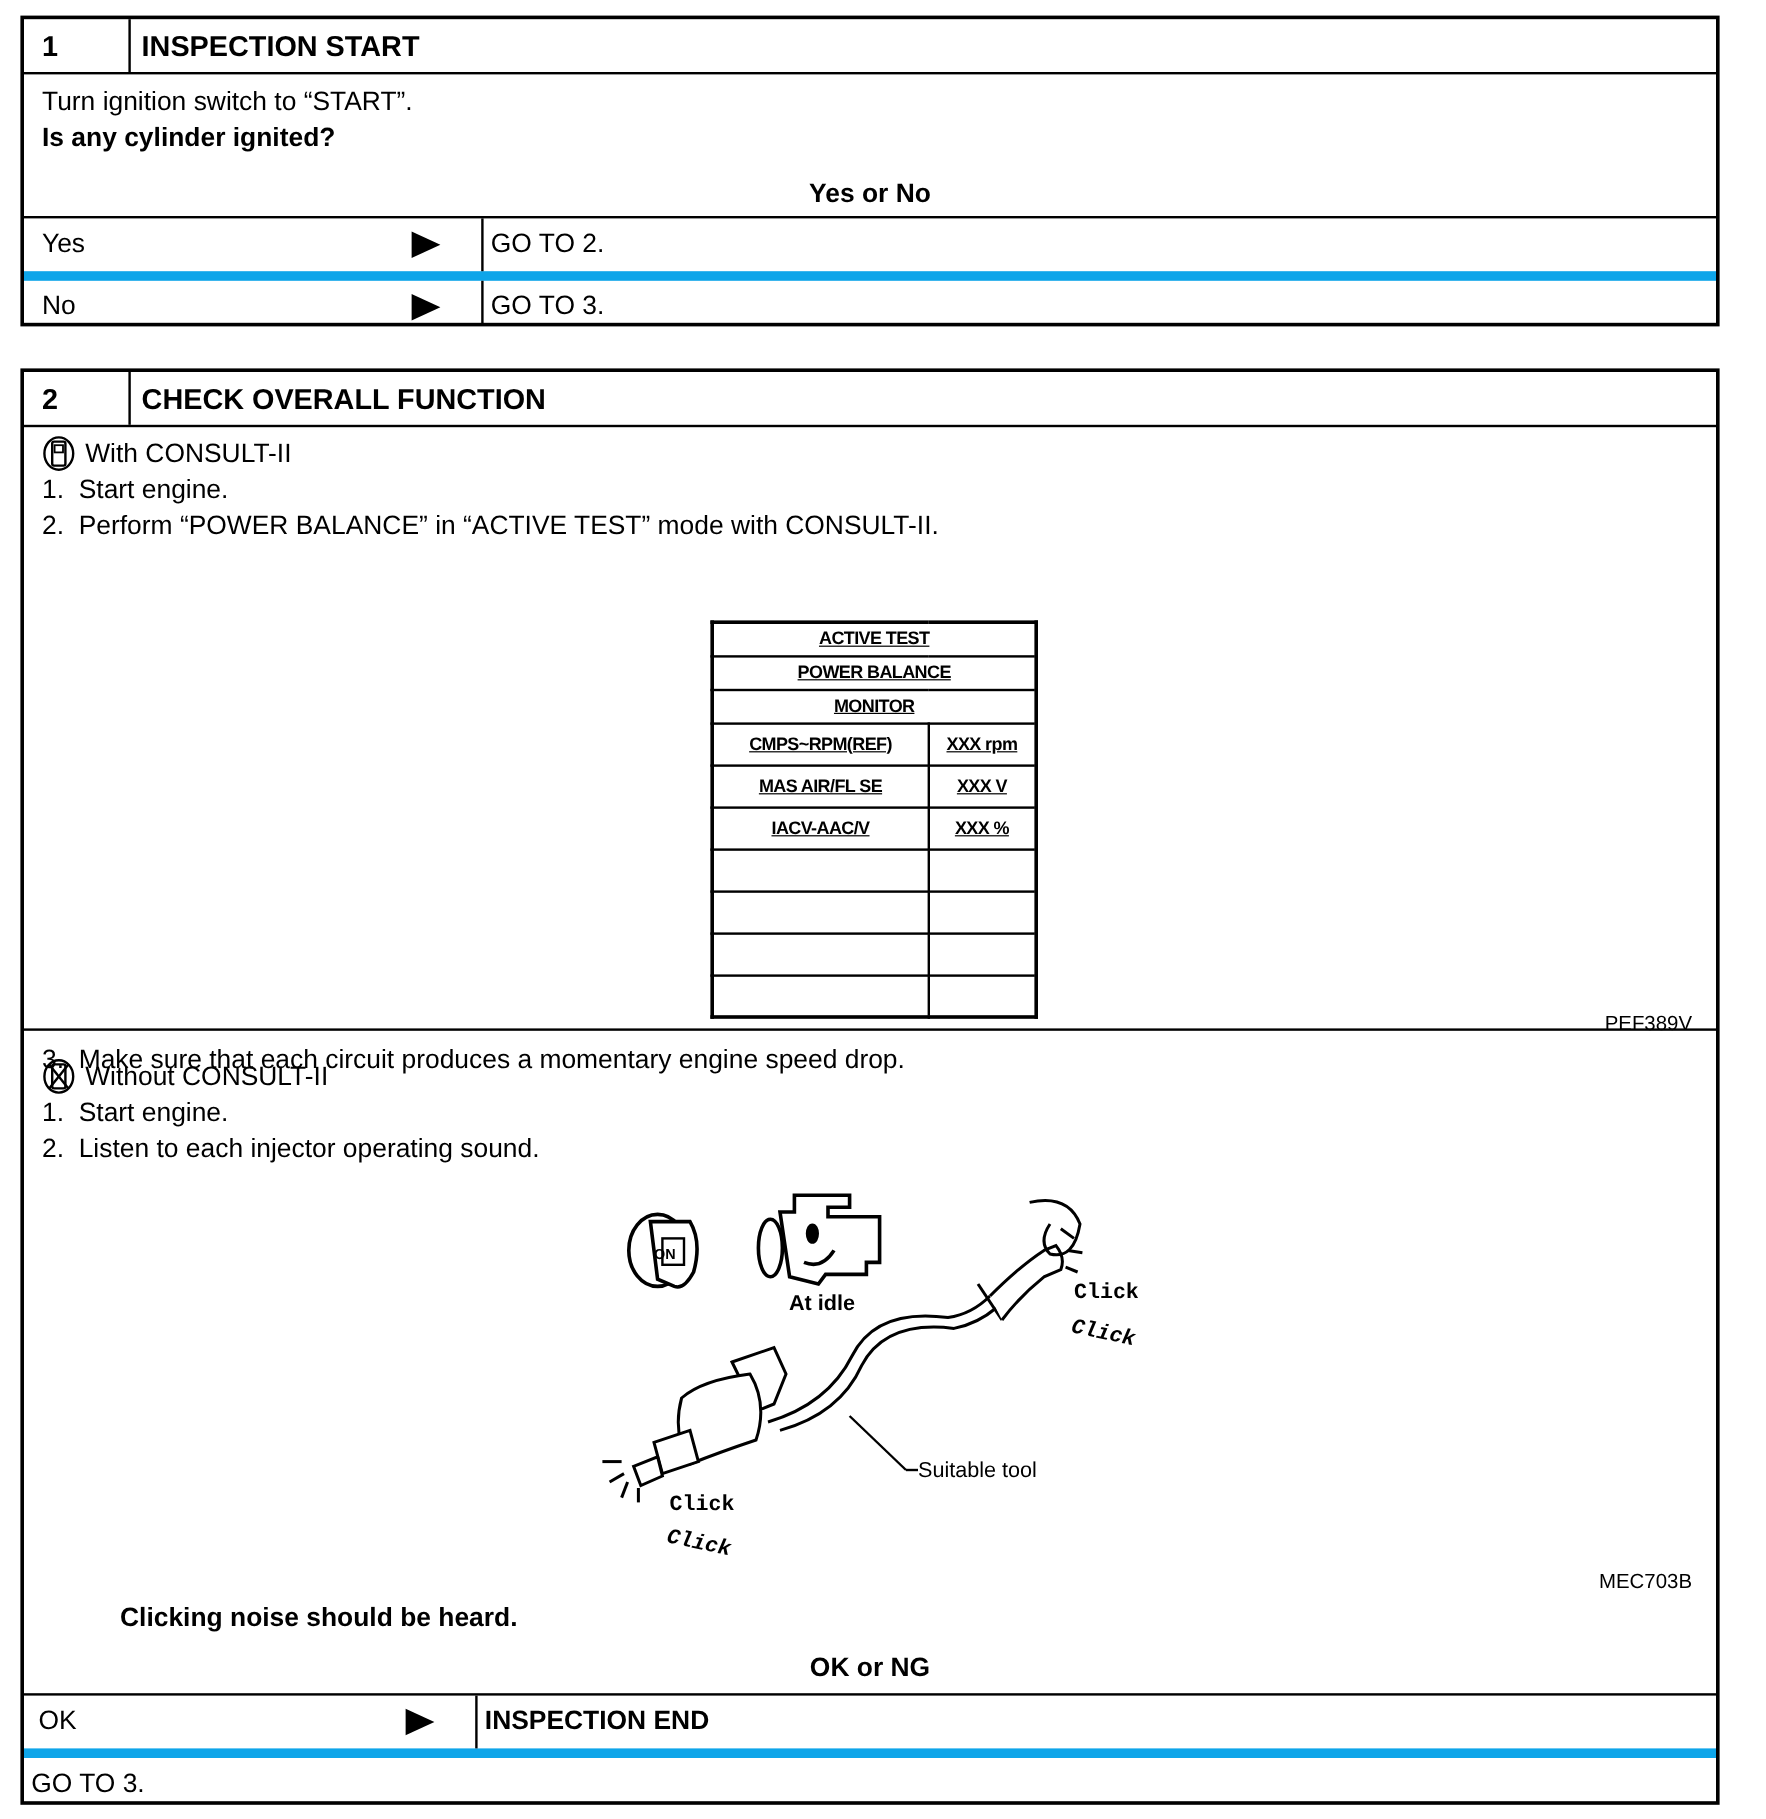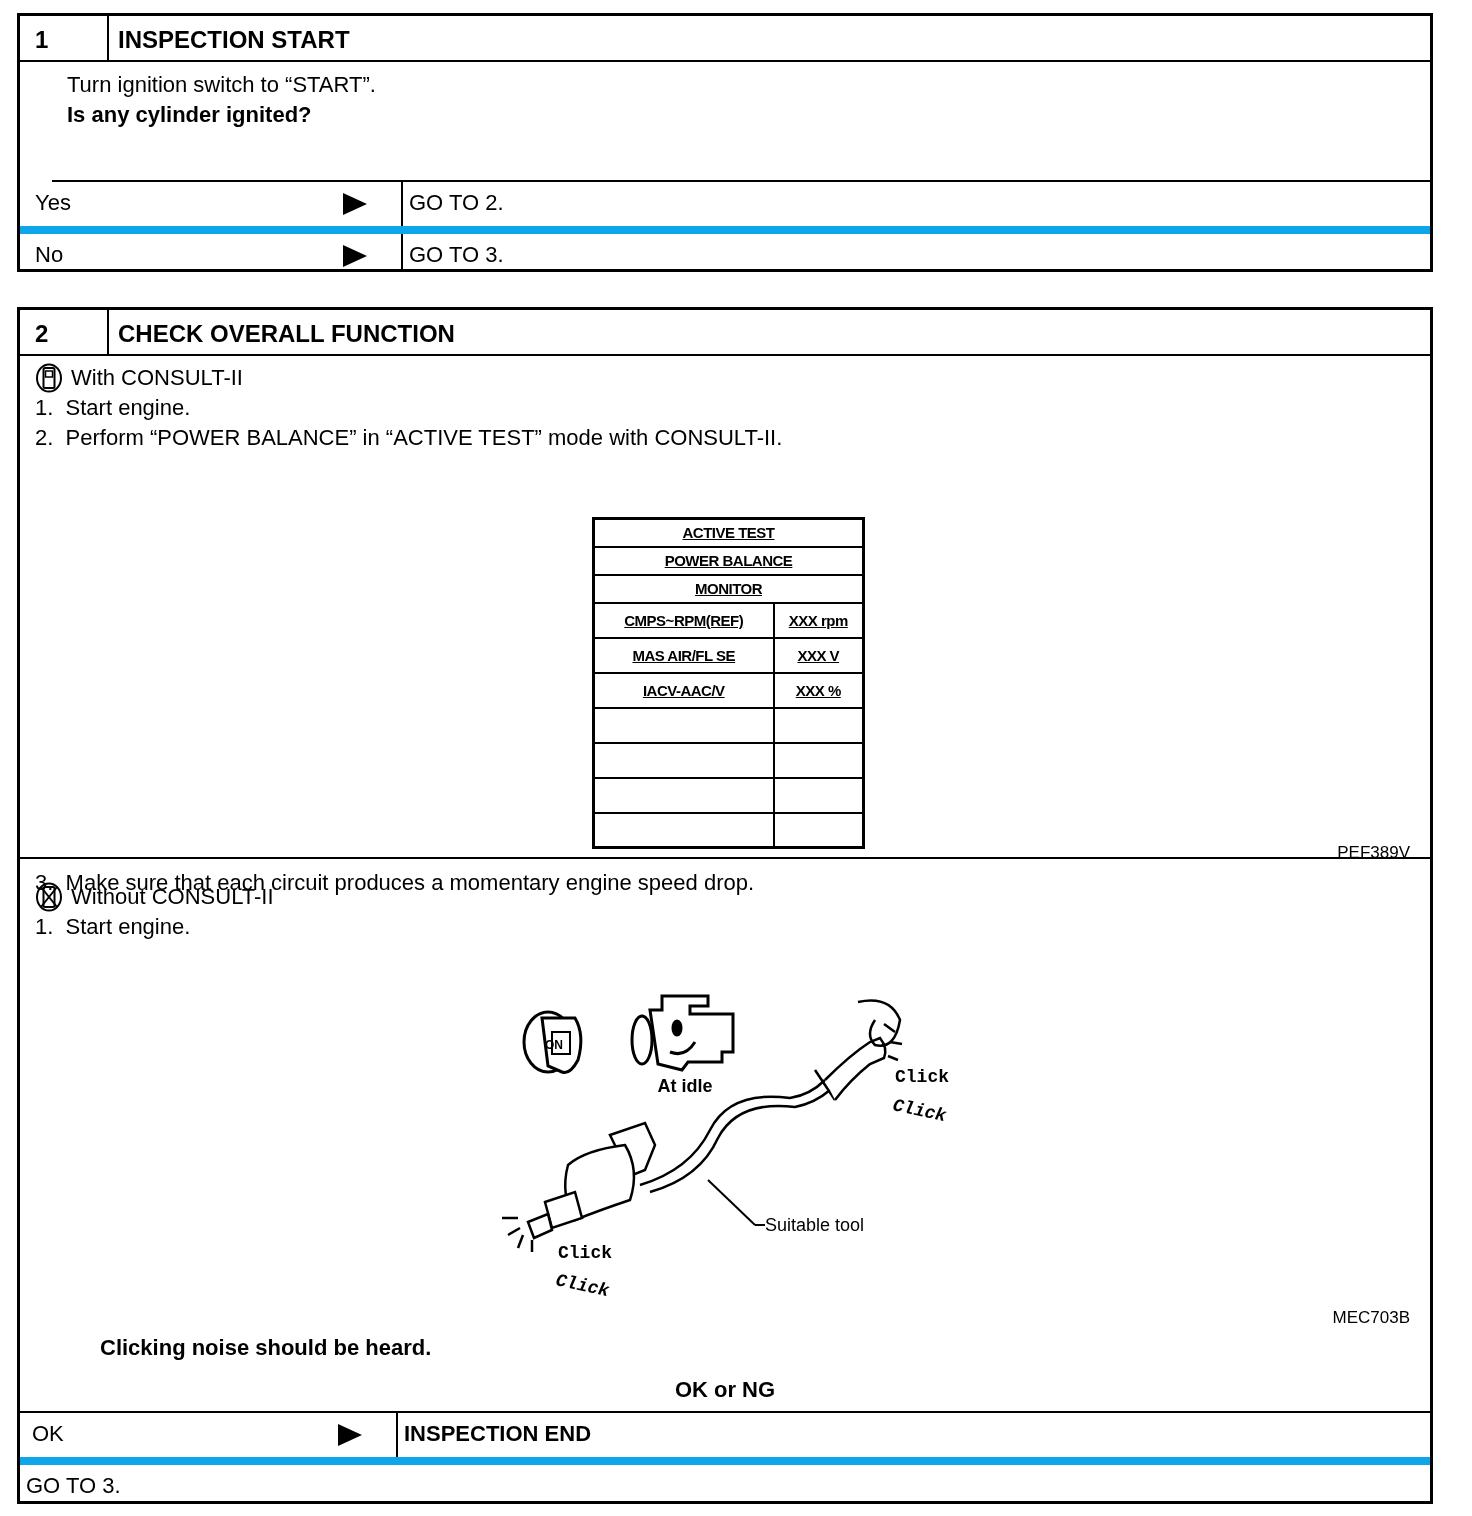--- a/index.html
+++ b/index.html
@@ -16,21 +16,21 @@
     #step1 { top: 13px; height: 259px; }
     #step2 { top: 307px; height: 1197px; }
 
     .hdr { display: flex; height: 46px; border-bottom: 2px solid #000; }
     .hdr .num { width: 89px; border-right: 2px solid #000; font-weight: bold; font-size: 24px; padding: 10px 0 0 15px; }
     .hdr .title { font-weight: bold; font-size: 24px; padding: 10px 0 0 9px; }
 
     .body-text { font-size: 22px; line-height: 30px; }
     .bold { font-weight: bold; }
 
-    .q-area { height: 120px; border-bottom: 2px solid #000; position: relative; padding: 8px 0 0 15px; margin-left: 32px; }
+    .q-area { height: 120px; border-bottom: 2px solid #000; position: relative; padding: 8px 0 0 15px; }
     .yesno { position: absolute; left: 0; right: 0; bottom: 6px; text-align: center; font-weight: bold; font-size: 22px; }
 
     .res-row { display: flex; height: 44px; }
     .res-row + .res-row { border-top: 8px solid #0ea5e9; }
     .res-row .lbl { width: 383px; border-right: 2px solid #000; position: relative; font-size: 22px; padding: 8px 0 13px 15px; }
     .res-row .arrow { position: absolute; right: 34px; top: 11px; width: 0; height: 0;
       border-top: 11px solid transparent; border-bottom: 11px solid transparent; border-left: 24px solid #000; }
     .res-row .dest { font-size: 22px; padding: 8px 0 0 6px; }
     .res-row .dest.bold { font-weight: bold; }
 
@@ -58,20 +58,21 @@
 <body>
 
 <div class="step" id="step1">
   <div class="hdr">
     <div class="num">1</div>
     <div class="title">INSPECTION START</div>
   </div>
   <div class="q-area">
     <div class="body-text">Turn ignition switch to “START”.</div>
     <div class="body-text bold">Is any cylinder ignited?</div>
+    <div class="yesno">Yes or No</div>
   </div>
   <div class="res-row">
     <div class="lbl"><span>Yes</span><span class="arrow"></span></div>
     <div class="dest">GO TO 2.</div>
   </div>
   <div class="res-row">
     <div class="lbl"><span>No</span><span class="arrow"></span></div>
     <div class="dest">GO TO 3.</div>
   </div>
 </div>
@@ -144,20 +145,21 @@
     <div class="sub-title">
       <svg class="ic" viewBox="0 0 28 30">
         <ellipse cx="14" cy="15" rx="12" ry="13.5" fill="none" stroke="#000" stroke-width="2"></ellipse>
         <rect x="8.5" y="5" width="11" height="20" rx="1.5" fill="none" stroke="#000" stroke-width="2"></rect>
         <line x1="6" y1="5" x2="22" y2="25" stroke="#000" stroke-width="2"></line>
         <line x1="22" y1="5" x2="6" y2="25" stroke="#000" stroke-width="2"></line>
       </svg>
       <span>Without CONSULT-II</span>
     </div>
     <div class="body-text" style="white-space:pre">1.  Start engine.</div>
+    <div class="body-text" style="white-space:pre">2.  Listen to each injector operating sound.</div>
   </div>
 
   <svg class="illus" viewBox="0 0 500 330">
     <g fill="none" stroke="#000" stroke-width="3">
       <ellipse cx="58" cy="62" rx="24" ry="30"></ellipse>
       <path d="M52 38 L85 38 Q95 55 88 80 Q80 95 72 92 L58 86 Z" fill="#fff"></path>
       <rect x="62" y="52" width="18" height="22" fill="#fff" stroke-width="2"></rect>
     </g>
     <text x="64" y="69" font-size="12" font-weight="bold" text-anchor="middle" font-family="Liberation Sans, sans-serif">ON</text>
 

